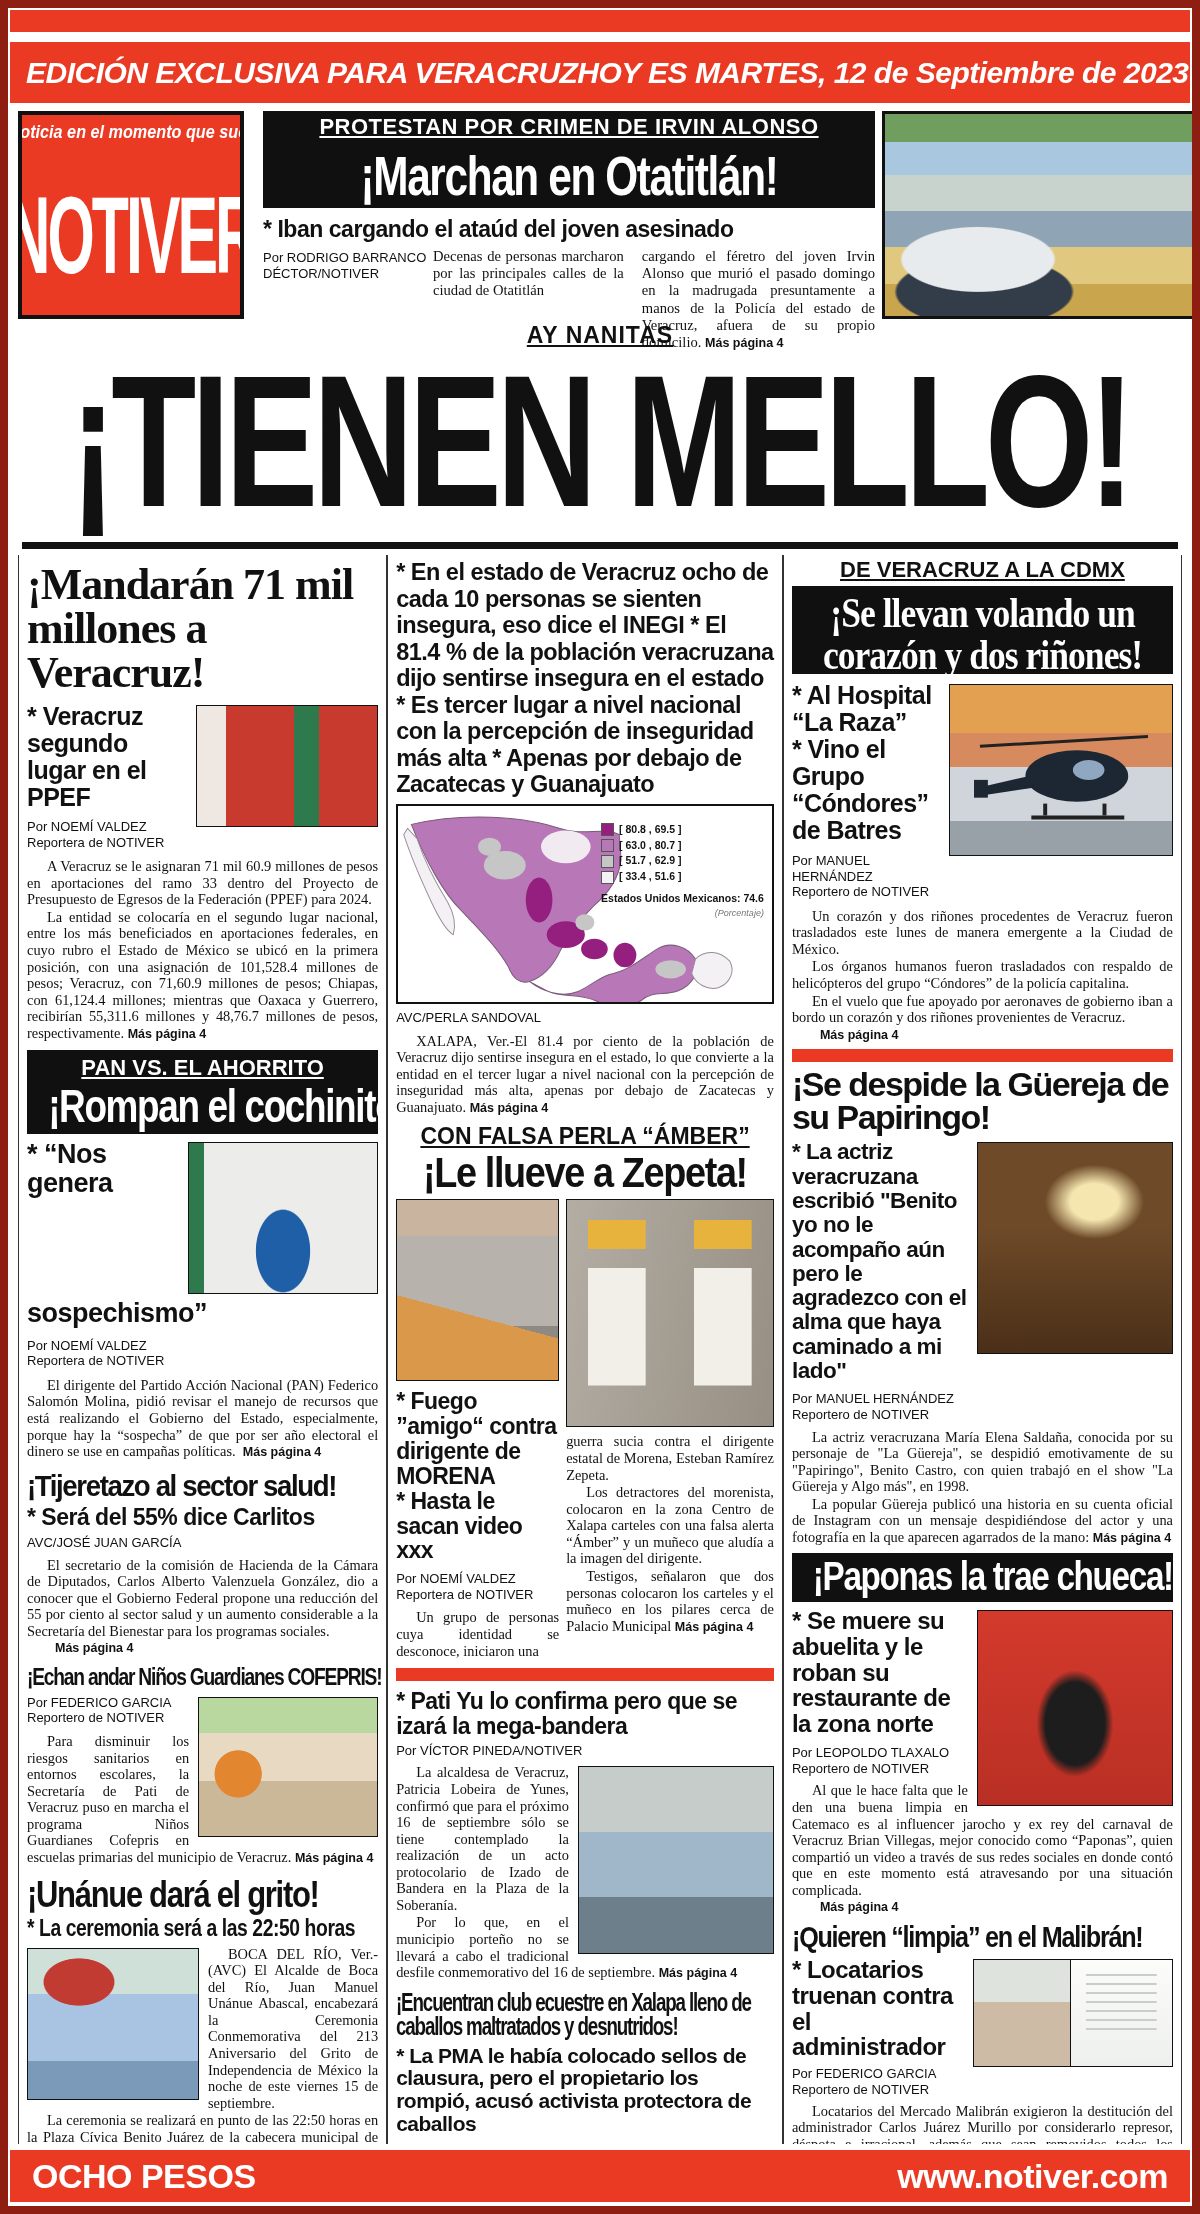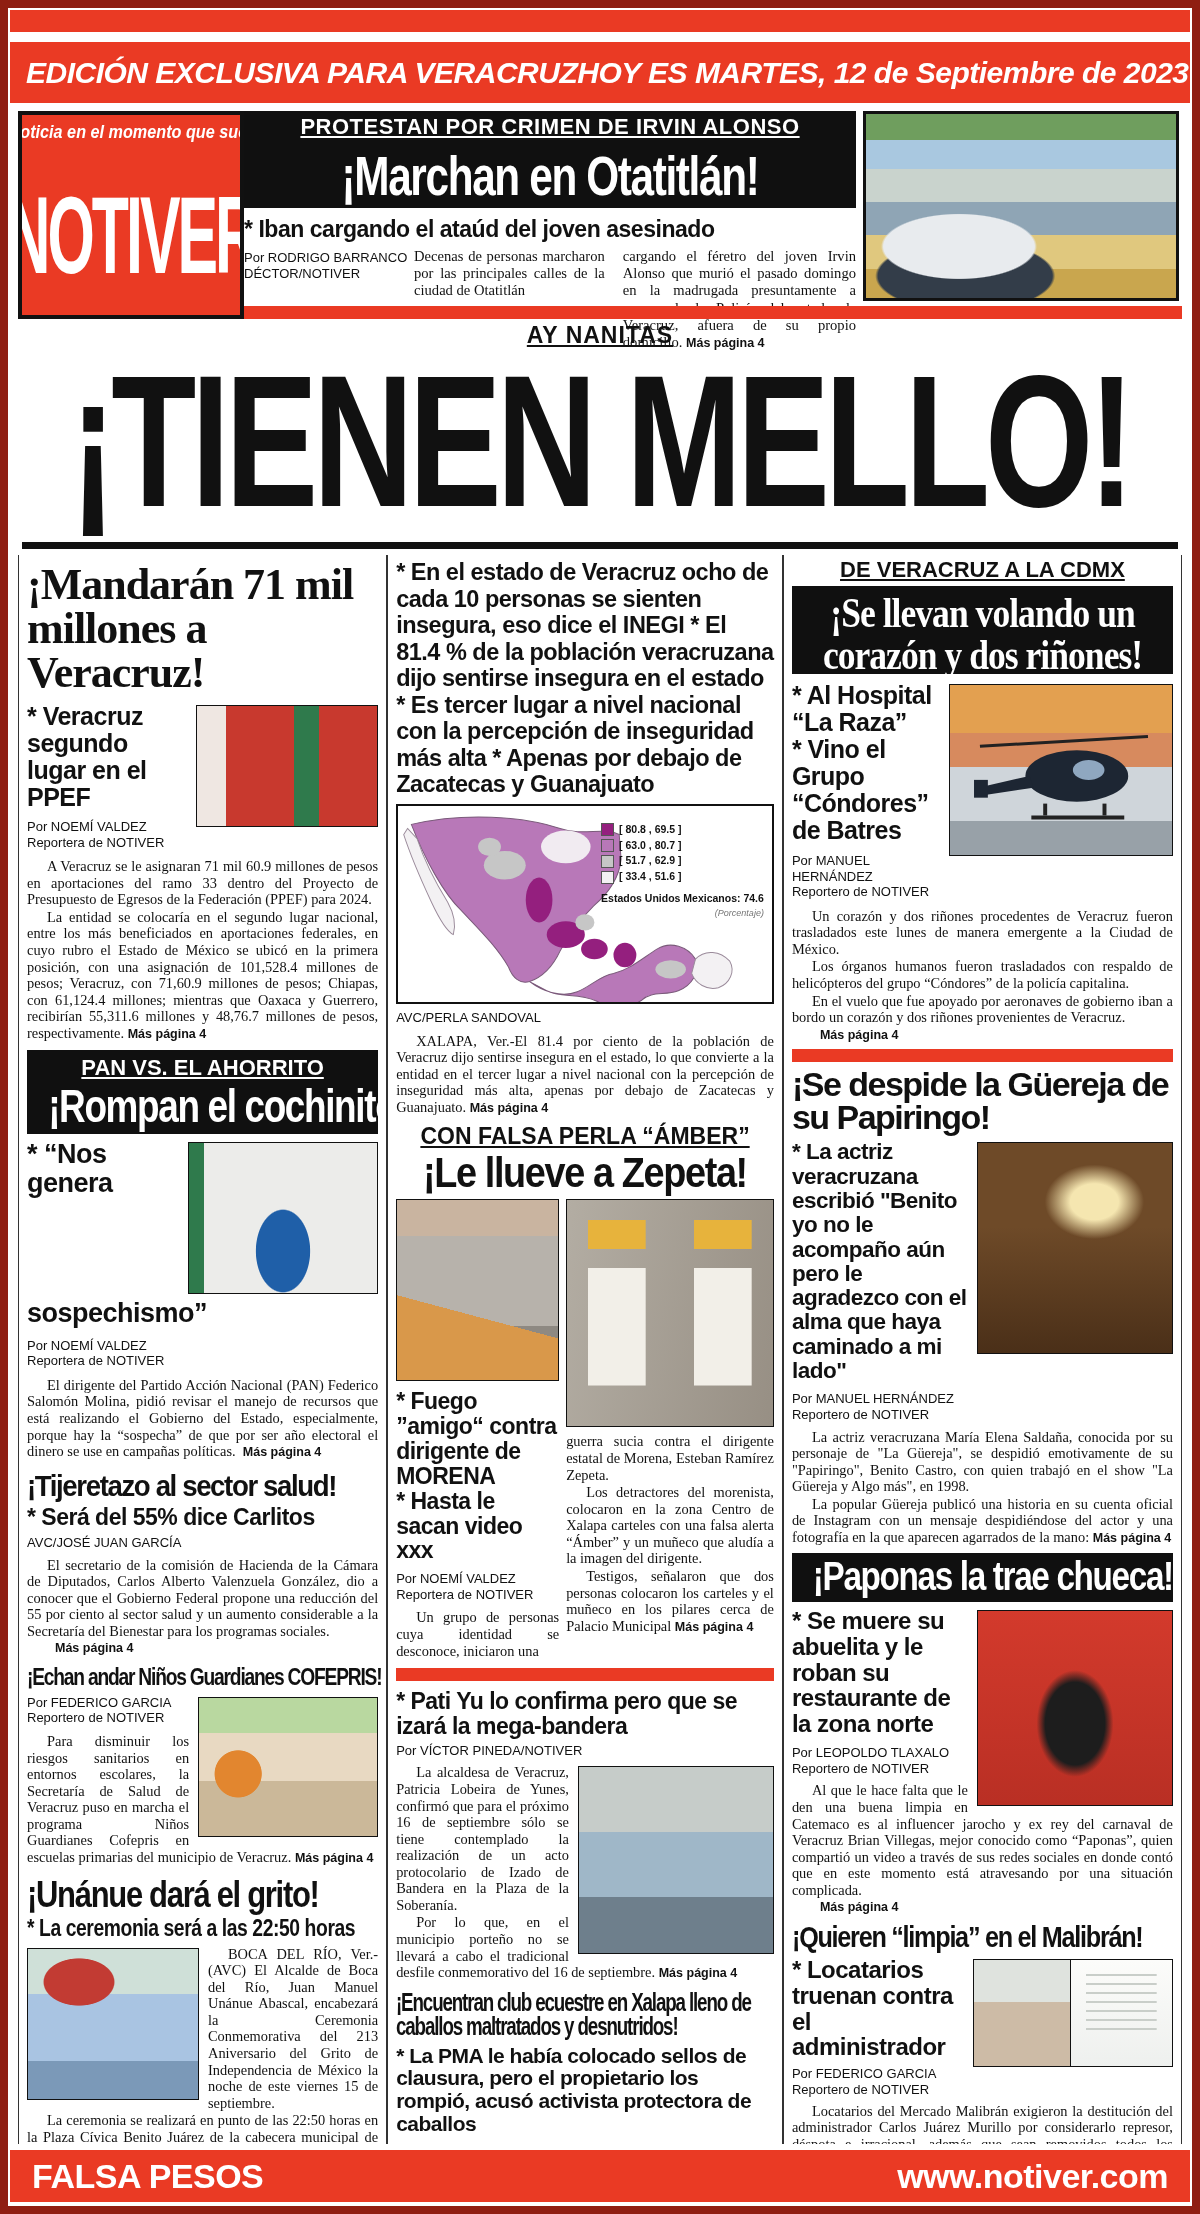--- a/index.html
+++ b/index.html
@@ -8,21 +8,21 @@
          font-family:"Liberation Serif",serif;color:#111;}
   .topstrip{height:22px;background:#ea3a24;margin:2px 2px 0;}
   .masthead{height:61px;background:#ea3a24;margin:10px 2px 0;display:flex;align-items:center;justify-content:space-between;
             padding:0 16px;color:#fff;font-family:"Liberation Sans",sans-serif;font-weight:bold;font-style:italic;
             font-size:30px;letter-spacing:-0.5px;white-space:nowrap;}
   
   .hdr{display:flex;margin:8px 10px 0;height:208px;}
   .logo{width:226px;flex:none;background:#ea3a24;border:4px solid #111;box-sizing:border-box;display:flex;flex-direction:column;align-items:center;padding-top:7px;overflow:hidden;}
   .logo-tag{color:#fff;font-family:"Liberation Sans",sans-serif;font-weight:bold;font-style:italic;font-size:18px;white-space:nowrap;transform:scaleX(.9);}
   .logo-brand{color:#fff;font-family:"Liberation Sans",sans-serif;font-weight:900;font-size:62px;letter-spacing:-3px;transform:scale(.98,1.75);transform-origin:center top;margin-top:30px;white-space:nowrap;}
-  .hdr-right{flex:1;display:flex;flex-direction:column;margin-left:0;min-width:0;}
+  .hdr-right{flex:1;display:flex;margin-left:19px;min-width:0;}
   .hdr-main{display:flex;flex:1;min-height:0;}
   .marchan{width:612px;flex:none;display:flex;flex-direction:column;}
   .marchan-box{background:#101010;color:#fff;text-align:center;padding:3px 4px 10px;}
   .marchan-kicker{font-family:"Liberation Sans",sans-serif;font-weight:bold;font-size:22px;text-decoration:underline;letter-spacing:.5px;}
   .marchan-headline{font-family:"Liberation Sans",sans-serif;font-weight:900;font-size:47px;letter-spacing:-1.5px;transform:scale(.9,1.18);transform-origin:center top;white-space:nowrap;margin-top:3px;}
   .marchan-sub{font-family:"Liberation Sans",sans-serif;font-weight:bold;font-size:24px;letter-spacing:-.5px;margin:7px 0 2px;white-space:nowrap;transform:scaleX(.96);transform-origin:left;}
   .marchan-body{display:flex;flex:1;}
   .marchan-byline{width:170px;flex:none;padding-top:5px;}
   .marchan-cols{flex:1;display:flex;font-size:14.6px;line-height:1.18;text-align:justify;}
   .mc1{width:45%;padding:3px 9px 0 0;}
@@ -182,21 +182,21 @@
 
     <section style="margin-top:10px;">
       <div class="h-sans" style="font-size:24px;"><span class="fitx" style="transform:scaleX(.8);">¡Echan andar Niños Guardianes COFEPRIS!</span></div>
       <div class="flow" style="margin-top:6px;">
         <div class="ph phr g-cofepris" style="width:180px;height:140px;"></div>
         <div class="byline">
           <div>Por FEDERICO GARCIA</div>
           <div>Reportero de NOTIVER</div>
         </div>
         <div class="body" style="margin-top:7px;">
-          <p><span>Para disminuir los riesgos sanitarios en entornos escolares, la Secretaría de Salud de Veracruz puso en marcha el programa Niños Guardianes Cofepris en escuelas primarias del municipio de Veracruz.</span> <b class="more">Más página 4</b></p>
+          <p><span>Para disminuir los riesgos sanitarios en entornos escolares, la Secretaría de Pati de Veracruz puso en marcha el programa Niños Guardianes Cofepris en escuelas primarias del municipio de Veracruz.</span> <b class="more">Más página 4</b></p>
         </div>
         <div class="clear"></div>
       </div>
     </section>
 
     <section style="margin-top:10px;">
       <div class="h-sans" style="font-size:36px;"><span class="fitx" style="transform:scaleX(.86);">¡Unánue dará el grito!</span></div>
       <div class="sub" style="font-size:23px;margin-top:4px;"><span class="fitx" style="transform:scaleX(.84);">* La ceremonia será a las 22:50 horas</span></div>
       <div class="flow" style="margin-top:5px;">
         <div class="ph phl g-unanue" style="width:172px;height:152px;"></div>
@@ -397,18 +397,18 @@
         </div>
         <div class="clear"></div>
       </div>
     </section>
 
    </div>
 
   </div>
 
   <div class="footer">
-    <span>FALSA PESOS</span>
+    <span>OCHO PESOS</span>
     <span>www.notiver.com</span>
   </div>
 
  </div>
 </div>
 
 </body></html>

